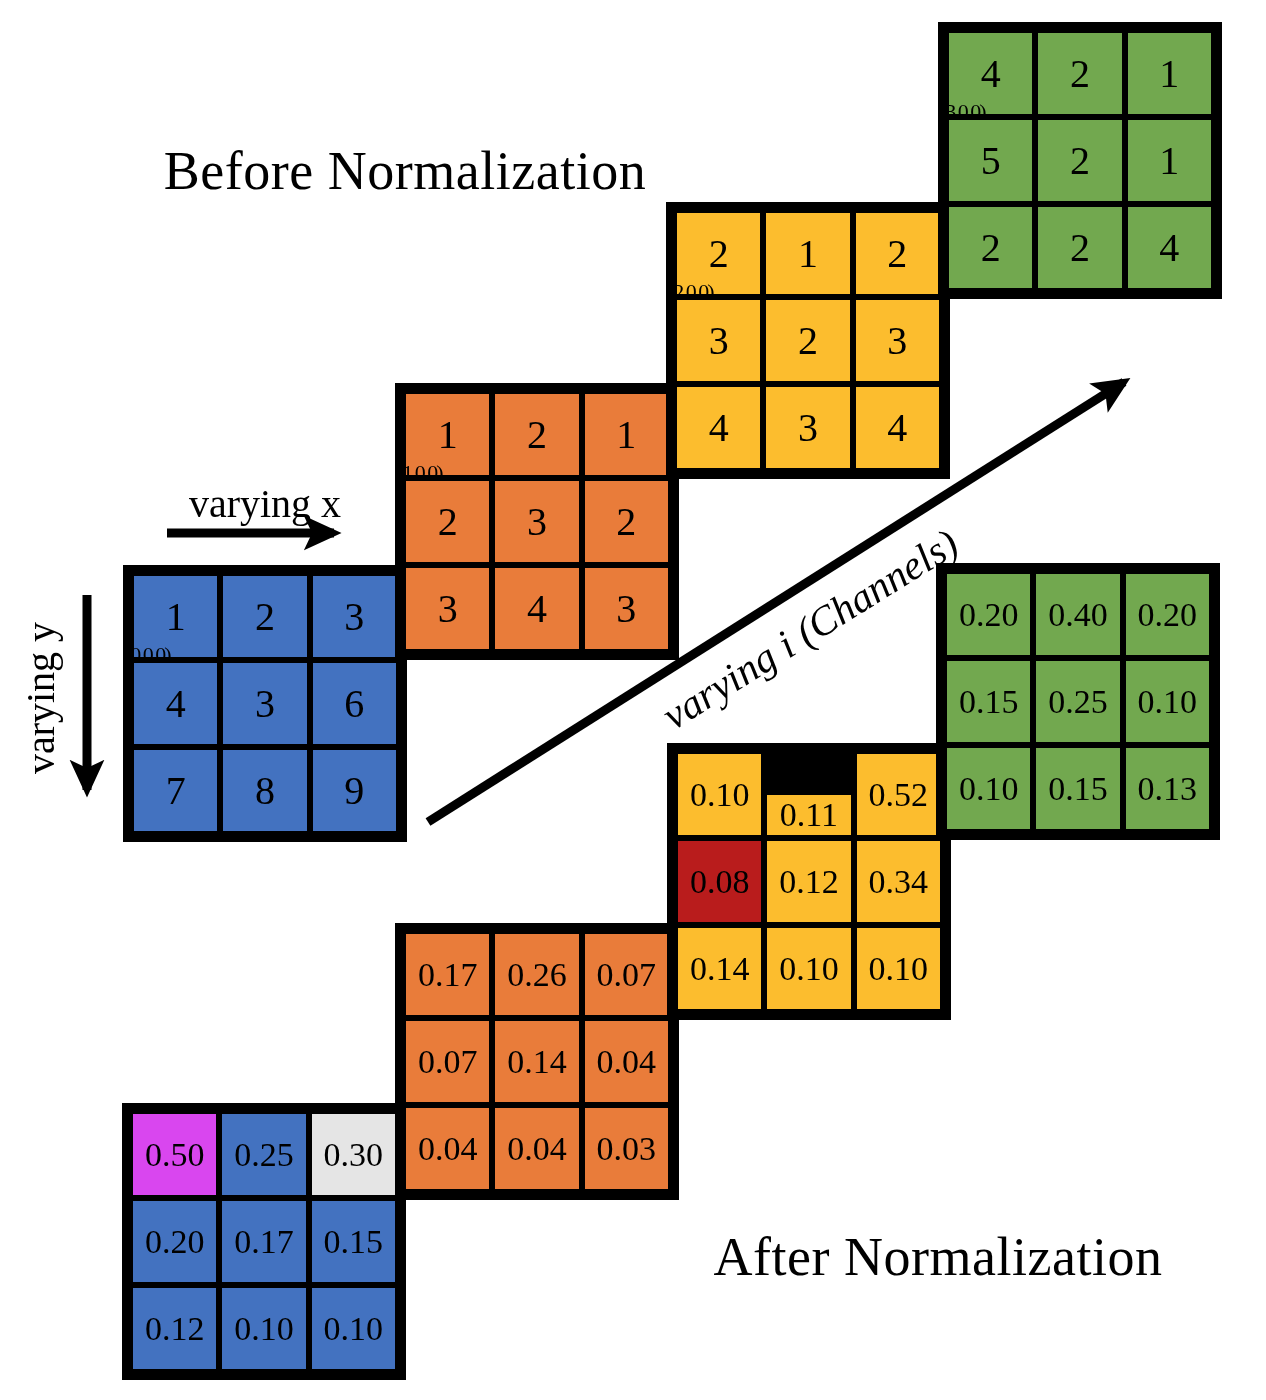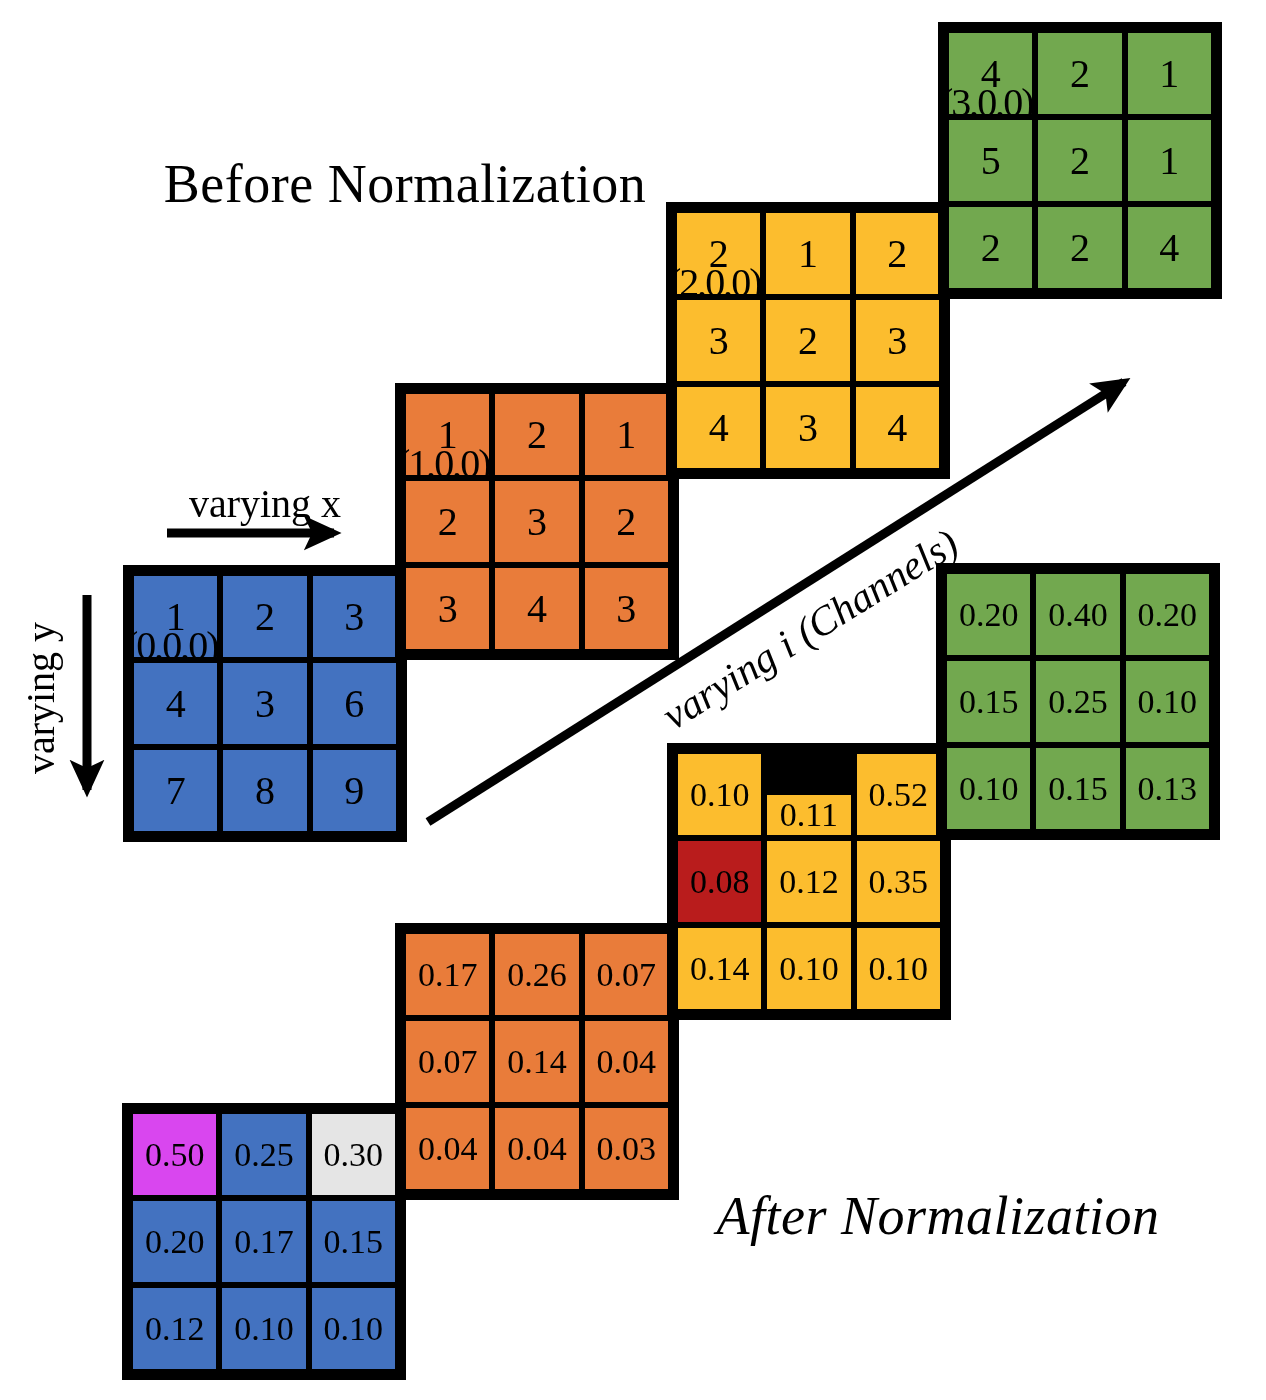--- a/index.html
+++ b/index.html
@@ -1,41 +1,41 @@
 <!DOCTYPE html>
 <html><head>
 <meta charset="utf-8">
 <style>
   * { margin:0; padding:0; box-sizing:border-box; }
   html,body { width:1266px; height:1400px; background:#fff; }
   body { font-family:"Liberation Serif", "DejaVu Serif", serif; color:#000; }
   .stage { position:absolute; left:0; top:0; width:1266px; height:1400px; overflow:hidden; background:#fff; }
 
   .title { position:absolute; font-size:54px; white-space:nowrap; transform:translate(-50%,-50%); letter-spacing:0.5px; }
-  #t-before { left:405px; top:184px; }
-  #t-after  { left:938px; top:1216px;font-style:italic; }
+  #t-before { left:405px; top:171px; }
+  #t-after  { left:938px; top:1257px; }
 
   .axis-label { position:absolute; font-size:40px; white-space:nowrap; }
   #lx { left:265px; top:503px; transform:translate(-50%,-50%); }
   #ly { left:40px; top:698px; transform:translate(-50%,-50%) rotate(-90deg); }
   #li { left:810px; top:629px; transform:translate(-50%,-50%) rotate(-32deg); font-style:italic; font-size:41px; }
 
   .arrows { position:absolute; left:0; top:0; }
 
   .grid {
     position:absolute; width:284px; height:277px;
     border:11px solid #000; background:#000;
     display:grid; grid-template-columns:repeat(3,1fr); grid-template-rows:repeat(3,1fr); gap:6px;
   }
   .cell { position:relative; display:flex; align-items:center; justify-content:center; }
   .cell .num { font-size:40px; line-height:1; }
   .cell.decimal .num { font-size:34px; }
   .cell .origin {
     position:absolute; left:-9px; bottom:-9px;
-    font-size:40px; letter-spacing:-2px; white-space:nowrap; line-height:1;
+    font-size:22px; letter-spacing:-2px; white-space:nowrap; line-height:1;
   }
 </style>
 </head>
 <body>
 
 <div class="stage">
 
   <div class="title" id="t-before">Before Normalization</div>
   <div class="title" id="t-after">After Normalization</div>
 
@@ -243,21 +243,21 @@
       <div class="cell decimal" style="background: rgb(252, 189, 46);">
         <span class="num">0.52</span>
       </div>
       <div class="cell decimal" style="background: #b91c1c;">
         <span class="num">0.08</span>
       </div>
       <div class="cell decimal" style="background: rgb(252, 189, 46);">
         <span class="num">0.12</span>
       </div>
       <div class="cell decimal" style="background: rgb(252, 189, 46);">
-        <span class="num">0.35</span>
+        <span class="num">0.34</span>
       </div>
       <div class="cell decimal" style="background: rgb(252, 189, 46);">
         <span class="num">0.14</span>
       </div>
       <div class="cell decimal" style="background: rgb(252, 189, 46);">
         <span class="num">0.10</span>
       </div>
       <div class="cell decimal" style="background: rgb(252, 189, 46);">
         <span class="num">0.10</span>
       </div>

